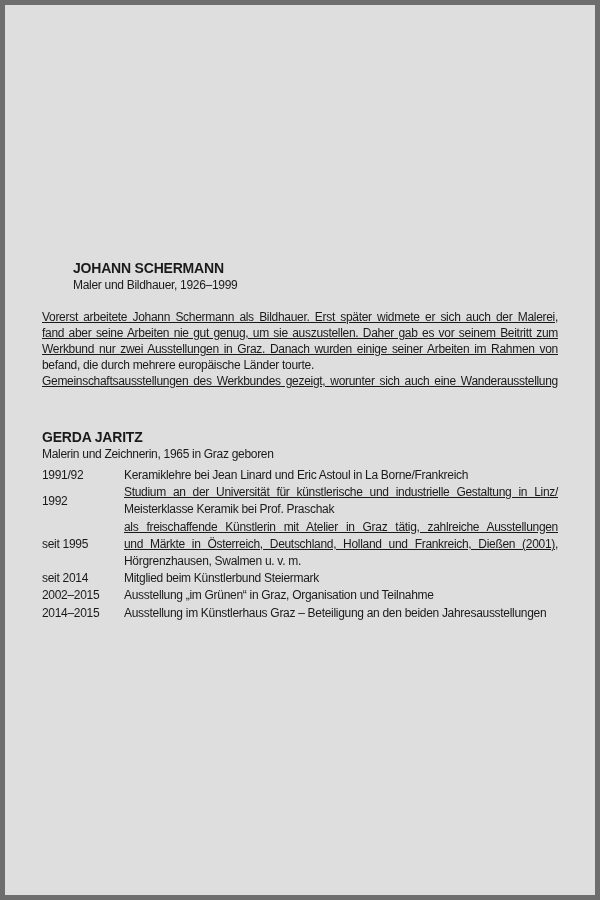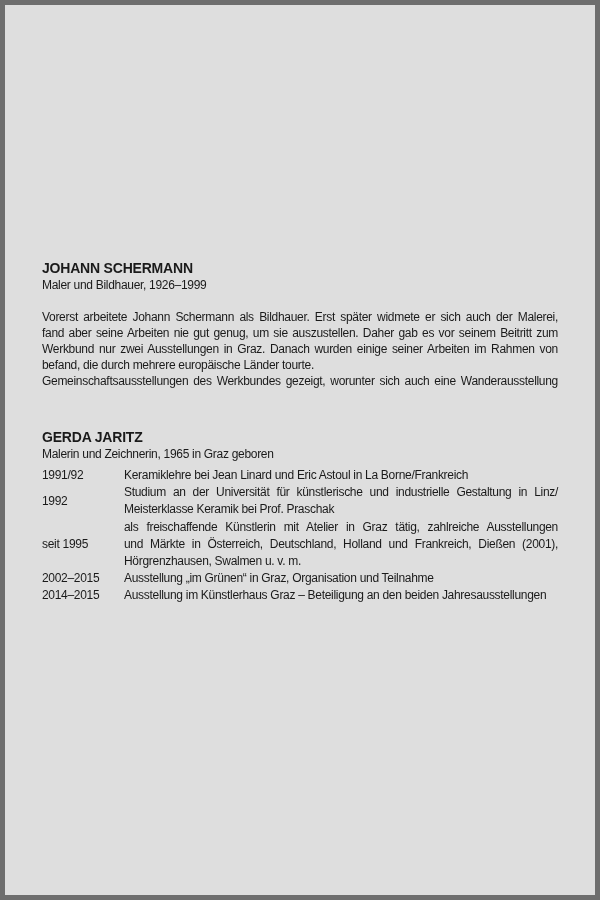--- a/index.html
+++ b/index.html
@@ -9,35 +9,35 @@
     background: #dedede;
     border: 5px solid #6e6e6e;
     position: relative;
     font-family: "Liberation Sans", sans-serif;
     font-size: 12px;
     letter-spacing: -0.3px;
     color: #1a1a1a;
     overflow: hidden;
   }
   .abs { position: absolute; left: 37px; right: 37px; }
-  #section-1 { top: 255px; }
+  #section-1 { top: 255px; margin-left: 31px; }
   #bio { top: 304px; }
   #section-2 { top: 424px; }
   #timeline { top: 462px; }
   h2 {
     margin: 0;
     font-size: 14px;
     font-weight: 700;
     line-height: 17px;
     letter-spacing: -0.2px;
   }
   .sub { line-height: 16px; }
   .line { white-space: nowrap; }
   #bio .line { line-height: 16px; }
-  .line.j { text-align: justify; text-align-last: justify; }
+  .line.j { text-align: justify; text-align-last: justify; text-decoration: underline; }
   .row { display: flex; align-items: center; }
   .row .period { flex: none; width: 82px; line-height: 17.2px; }
   .row .desc { flex: 1 1 auto; min-width: 0; }
   .desc .line { line-height: 17.2px; }
 </style>
 </head>
 <body>
 
 <section id="section-1" class="abs">
   <h2>JOHANN SCHERMANN</h2>
@@ -73,20 +73,26 @@
     </div>
     <div class="row">
       <div class="period">seit 1995</div>
       <div class="desc">
         <div class="line j">als freischaffende Künstlerin mit Atelier in Graz tätig, zahlreiche Ausstellungen</div>
         <div class="line j">und Märkte in Österreich, Deutschland, Holland und Frankreich, Dießen (2001),</div>
         <div class="line">Hörgrenzhausen, Swalmen u. v. m.</div>
       </div>
     </div>
     <div class="row">
+      <div class="period">seit 2014</div>
+      <div class="desc">
+        <div class="line">Mitglied beim Künstlerbund Steiermark</div>
+      </div>
+    </div>
+    <div class="row">
       <div class="period">2002–2015</div>
       <div class="desc">
         <div class="line">Ausstellung „im Grünen“ in Graz, Organisation und Teilnahme</div>
       </div>
     </div>
     <div class="row">
       <div class="period">2014–2015</div>
       <div class="desc">
         <div class="line">Ausstellung im Künstlerhaus Graz – Beteiligung an den beiden Jahresausstellungen</div>
       </div>

